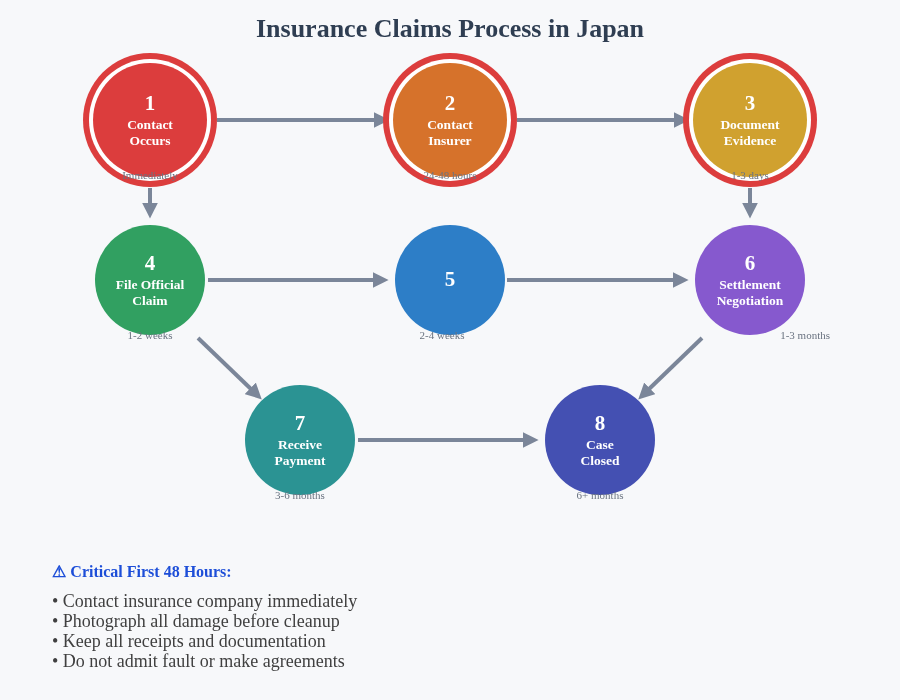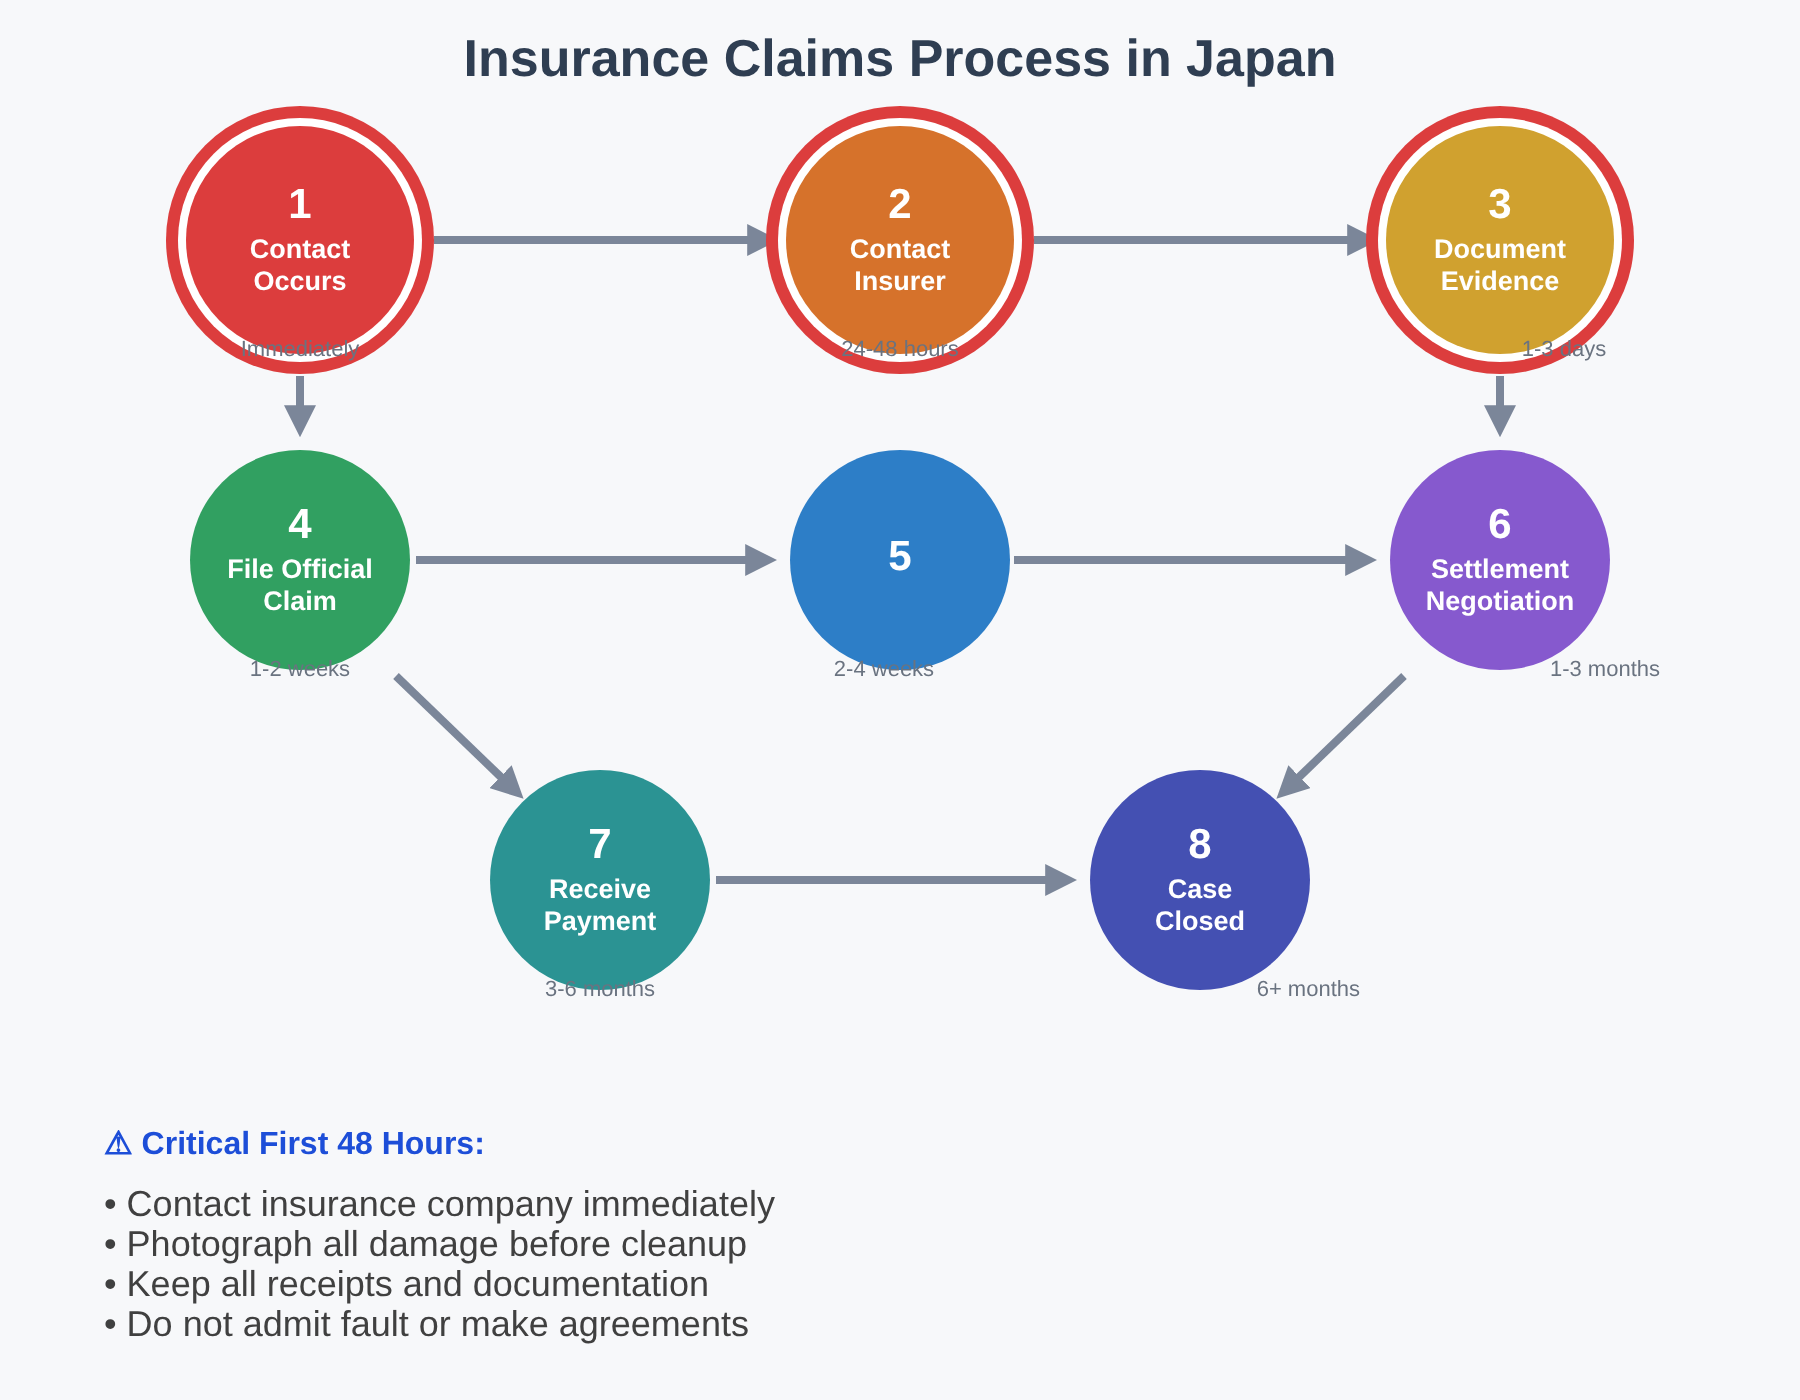--- a/index.html
+++ b/index.html
@@ -1,20 +1,20 @@
 <!DOCTYPE html>
 <html><head>
 <meta charset="utf-8">
 <style>
   html,body{margin:0;padding:0;}
   .stage{
     position:relative;
     width:900px;height:700px;
     background:#f7f8fa;
-    font-family:Liberation Sans, sans-serif;
+    font-family:Liberation Serif, serif;
     overflow:hidden;
   }
   .page-title{
     position:absolute;top:14px;left:0;width:900px;
     text-align:center;
     font-size:26px;font-weight:700;color:#2f3e52;
   }
   .arrows{position:absolute;top:0;left:0;width:900px;height:700px;}
   .node{
     position:absolute;
@@ -48,26 +48,26 @@
   .n1{left:93px;top:63px;}
   .n2{left:393px;top:63px;}
   .n3{left:693px;top:63px;}
   .n4{left:95px;top:225px;}
   .n5{left:395px;top:225px;}
   .n6{left:695px;top:225px;}
   .n7{left:245px;top:385px;}
   .n8{left:545px;top:385px;}
   .t1{left:70px;top:169px;}
   .t2{left:370px;top:169px;}
-  .t3{left:702px;top:169px;}
+  .t3{left:670px;top:169px;}
   .t4{left:70px;top:329px;}
   .t5{left:362px;top:329px;}
   .t6{left:670px;top:329px;text-align:right;}
   .t7{left:220px;top:489px;}
-  .t8{left:520px;top:489px;text-align:right;}
+  .t8{left:520px;top:489px;}
 </style>
 </head>
 <body>
 
 <div class="stage">
 
   <div class="page-title">Insurance Claims Process in Japan</div>
 
   <svg class="arrows" width="900" height="700" viewBox="0 0 900 700">
     <defs>

